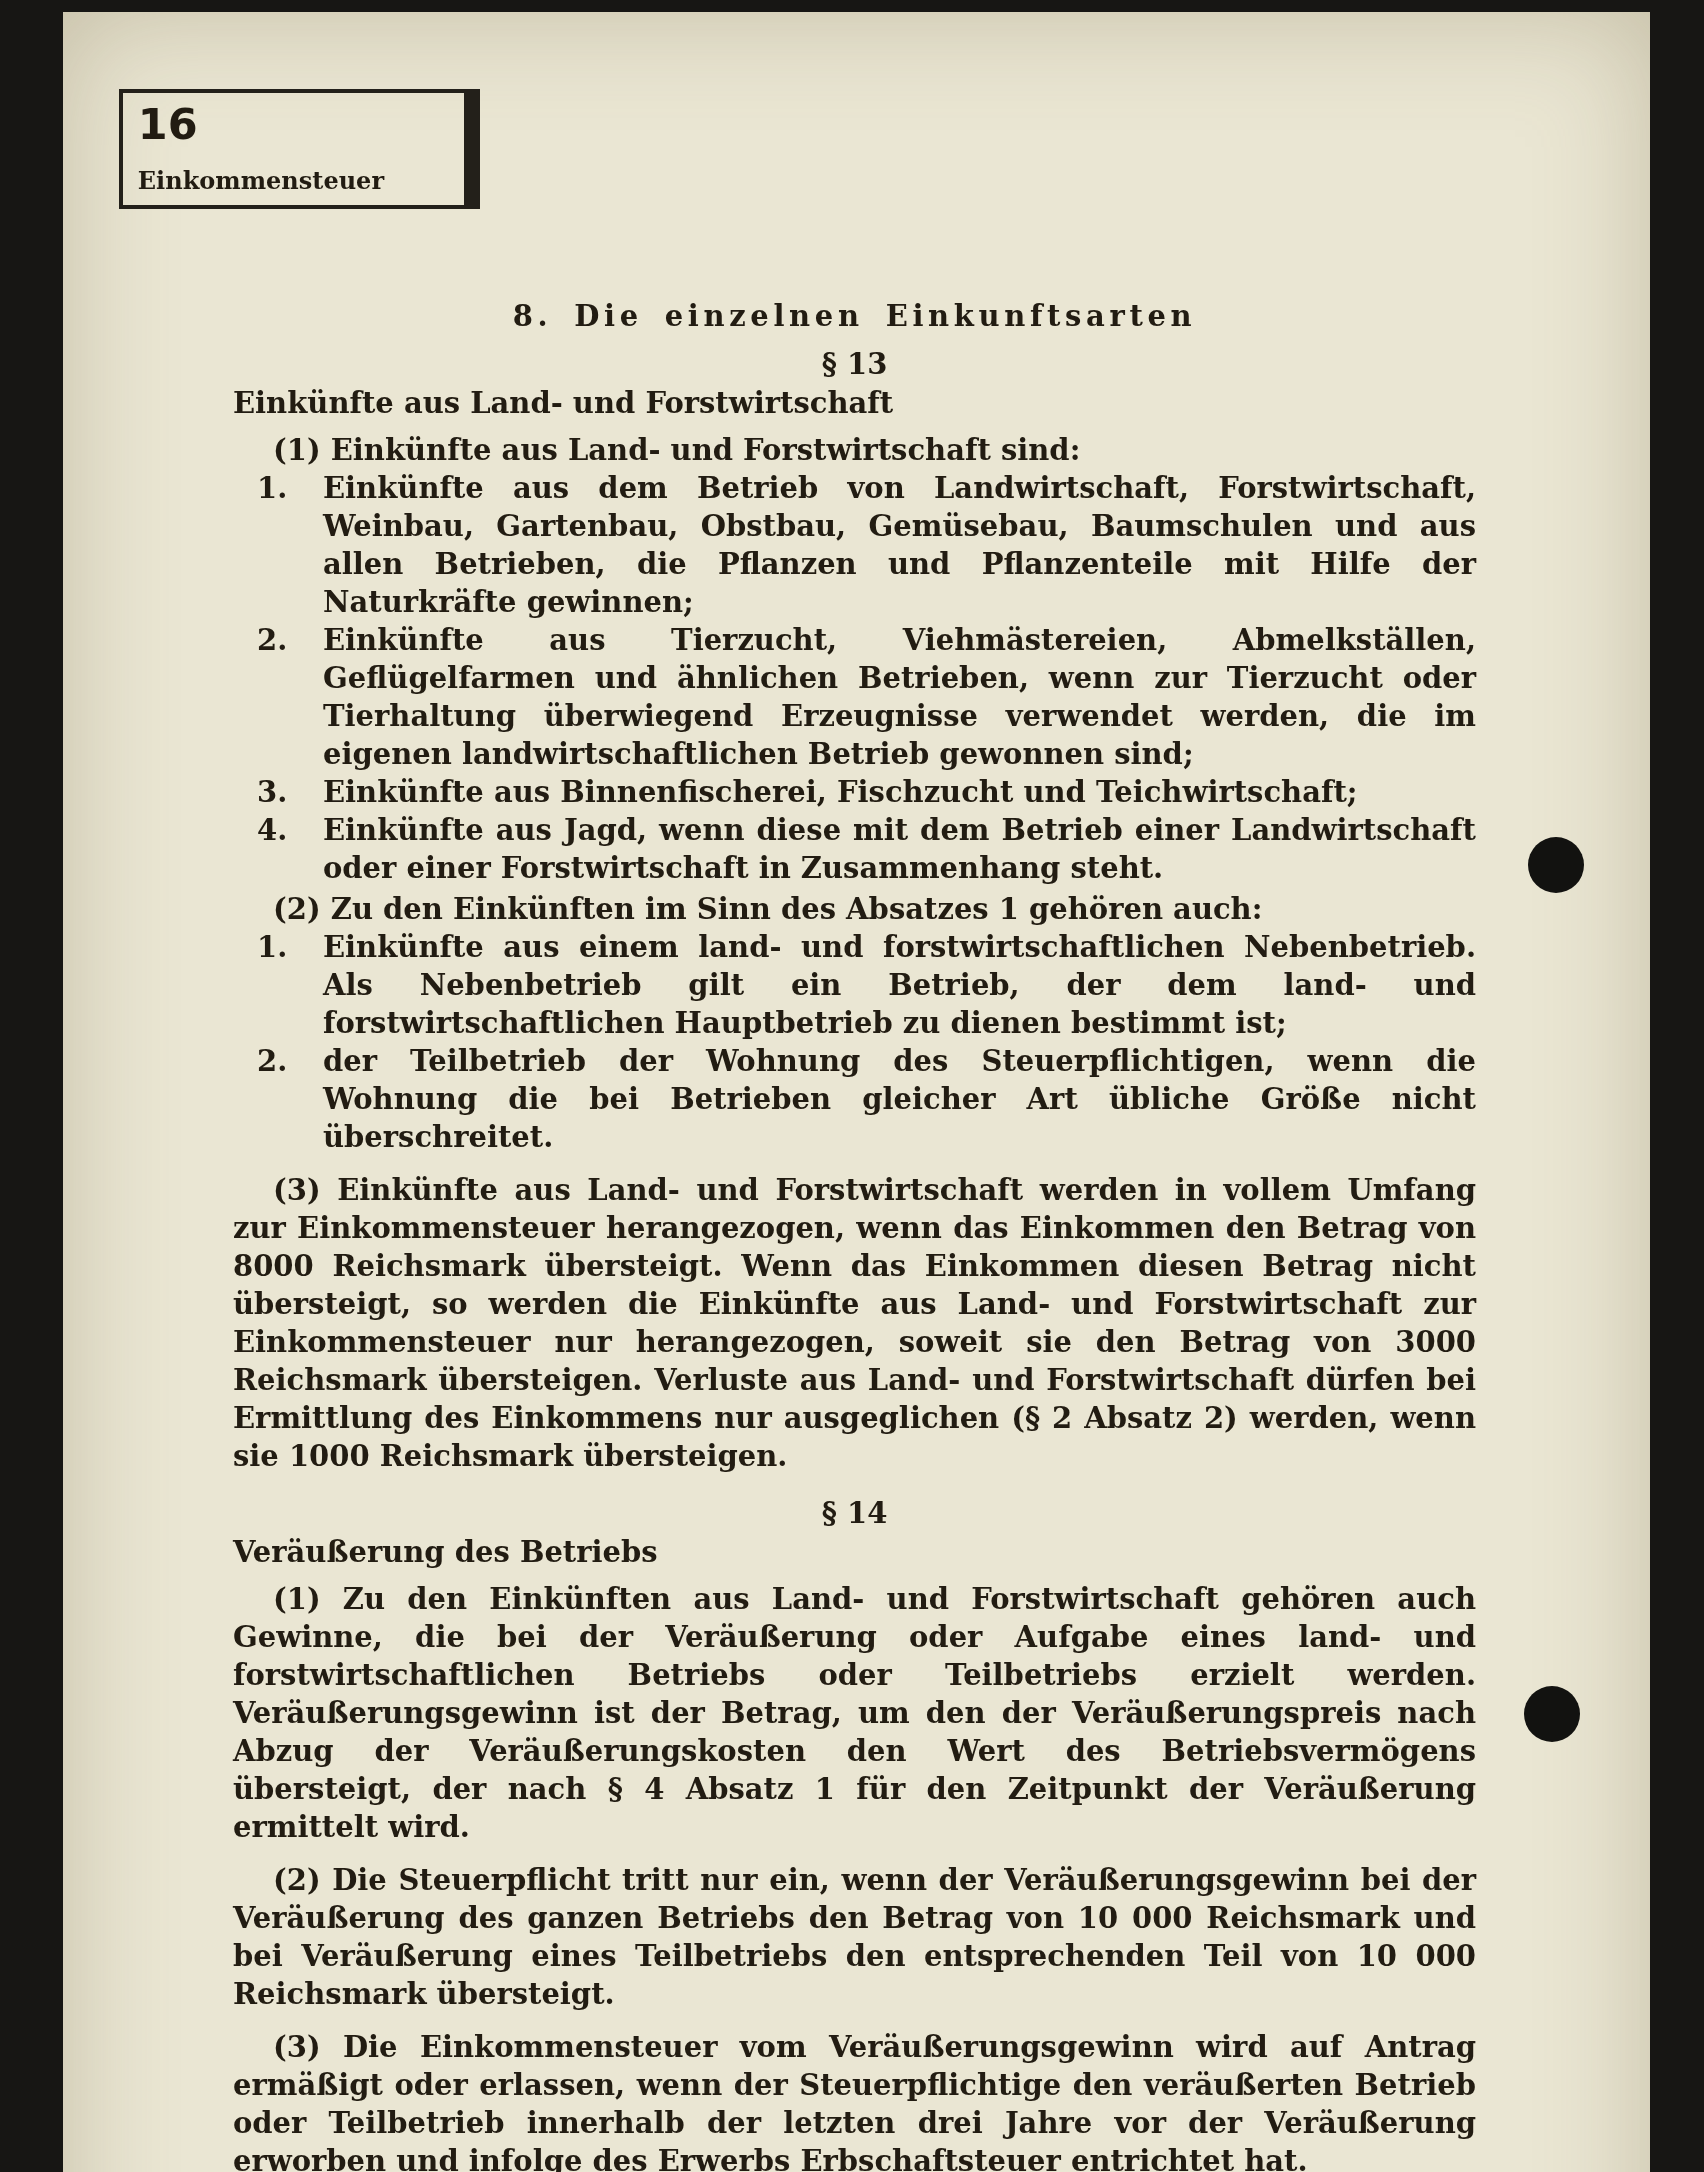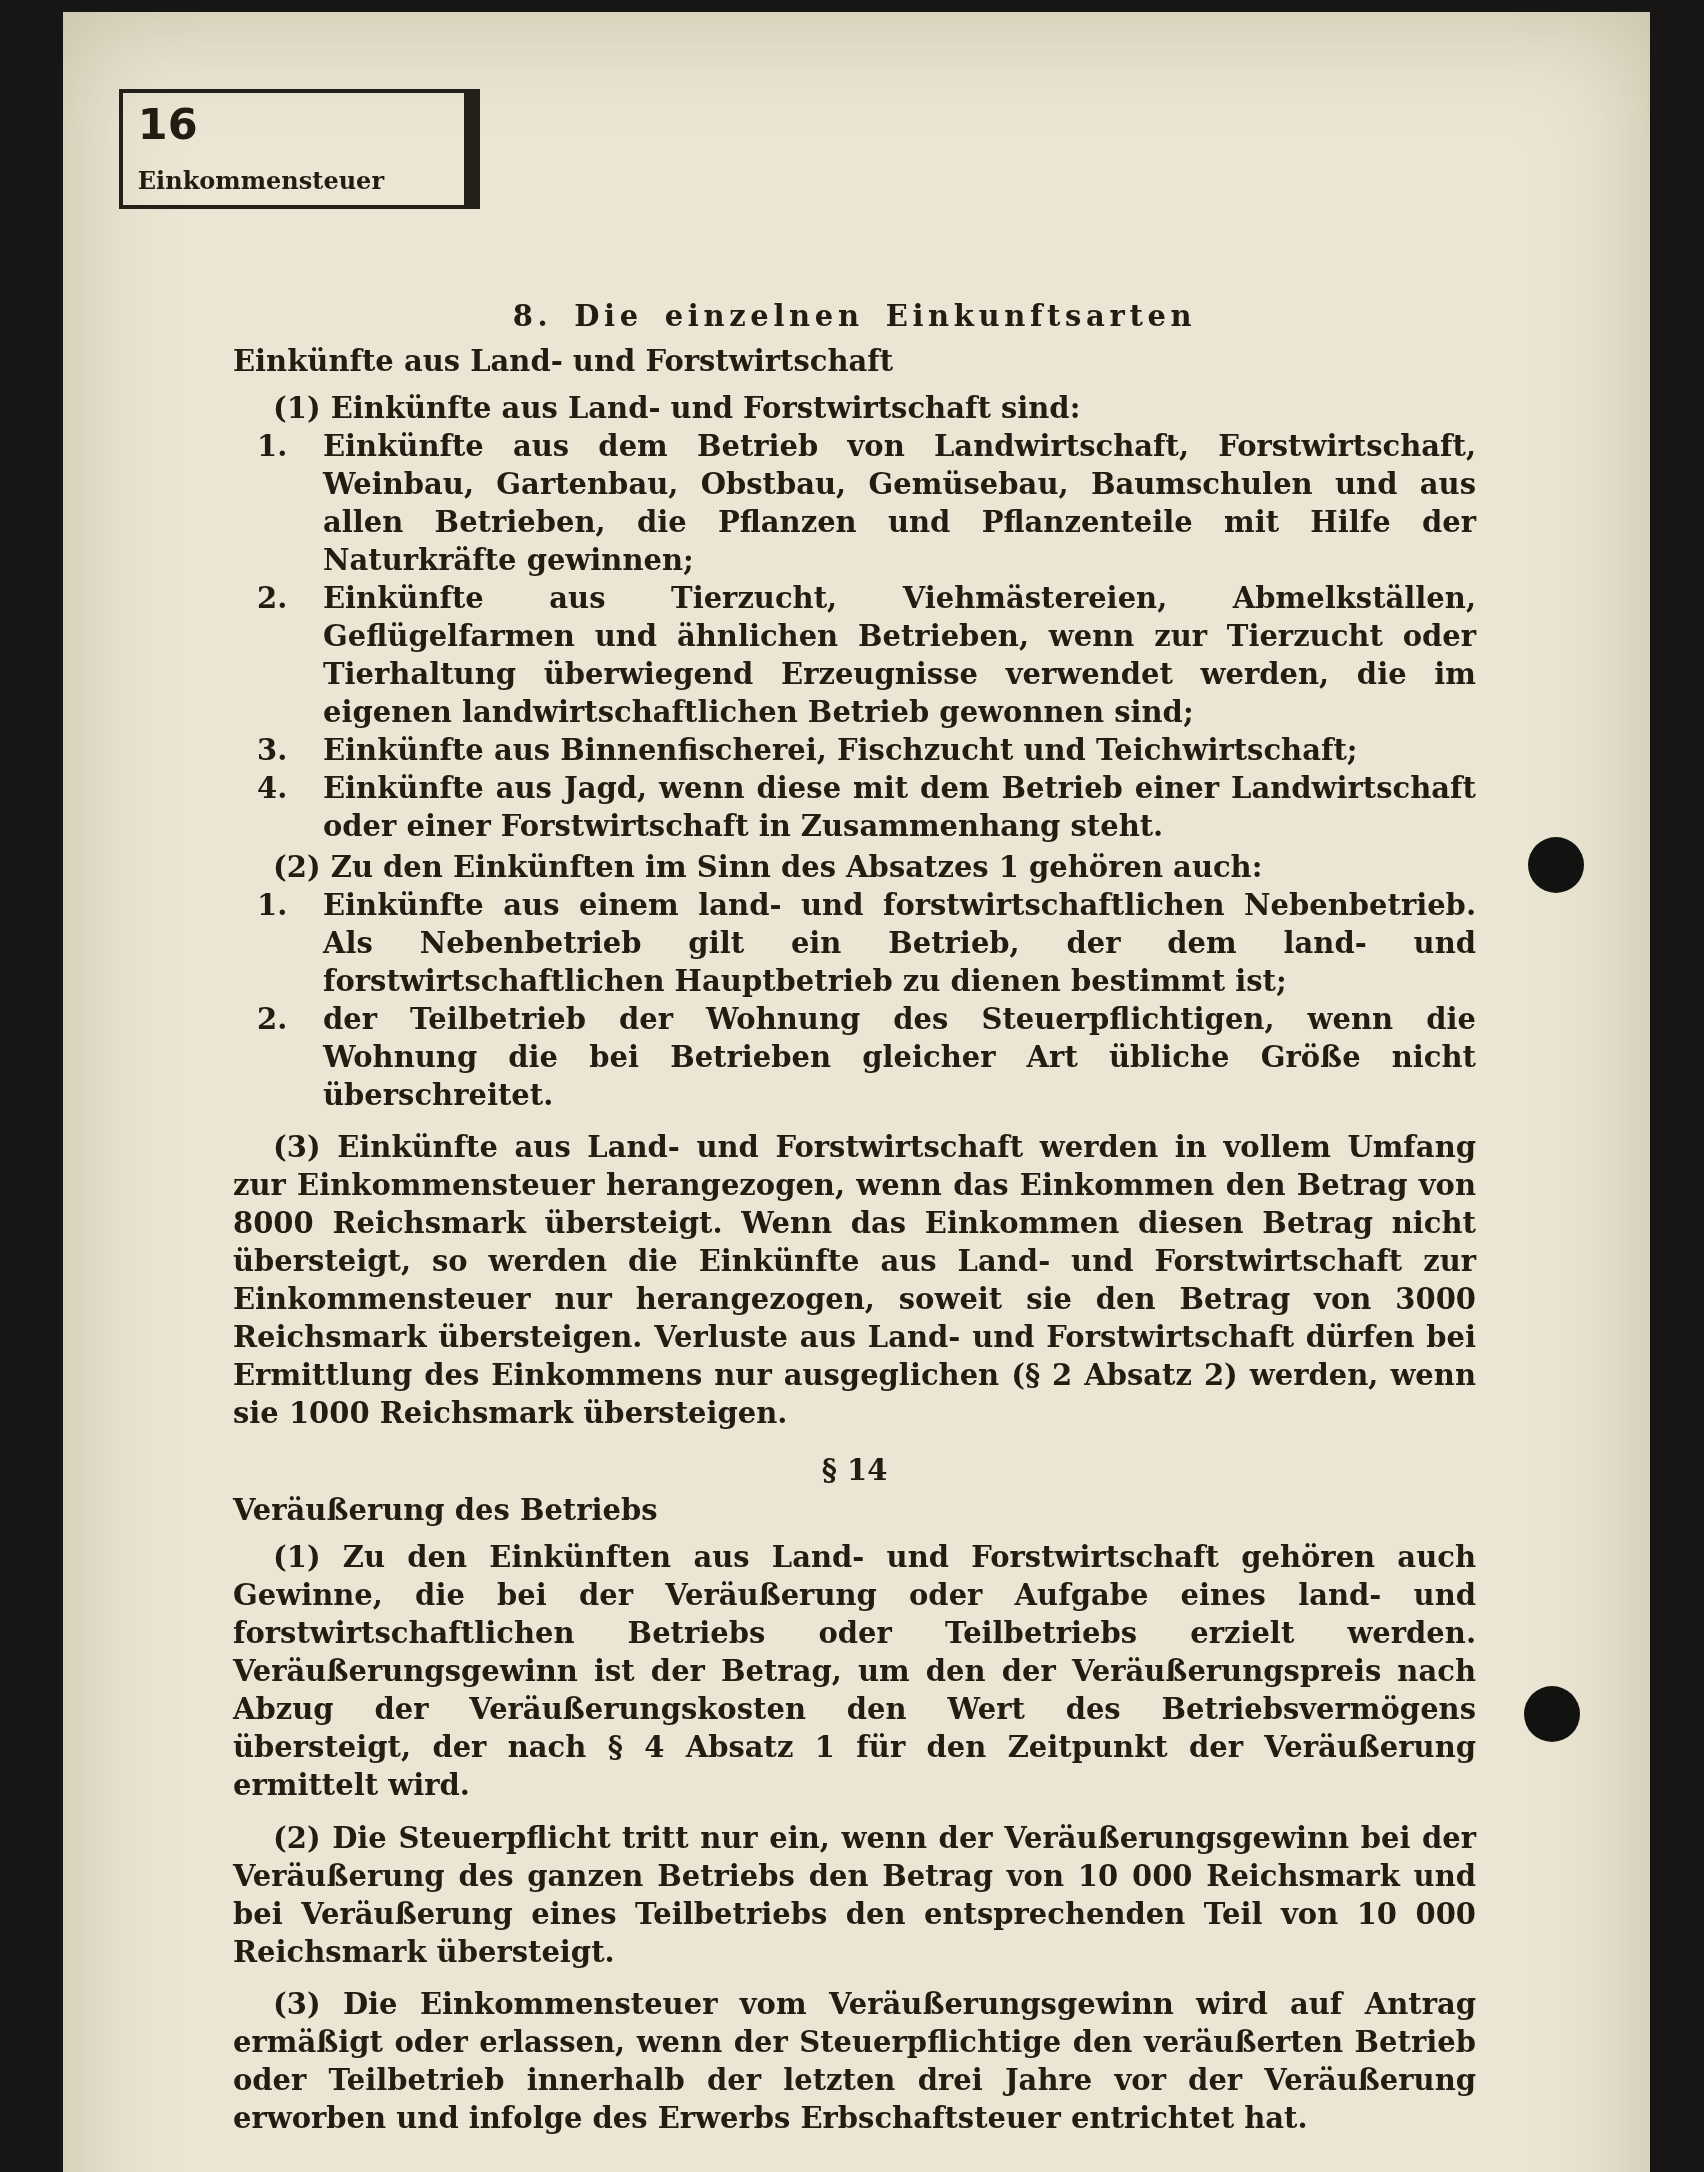--- a/index.html
+++ b/index.html
@@ -84,20 +84,21 @@
     <div class="badge-label">Einkommensteuer</div>
   </div>
 
   <div class="punch top"></div>
   <div class="punch bottom"></div>
 
   <div class="content">
 
     <div class="heading">8. Die einzelnen Einkunftsarten</div>
 
+    <div class="para-mark">§ 13</div>
     <div class="sec-title">Einkünfte aus Land- und Forstwirtschaft</div>
 
     <p class="intro">(1) Einkünfte aus Land- und Forstwirtschaft sind:</p>
 
     <div class="law-list">
       <div class="law-item">
         <span class="law-num">1.</span>
         <span>Einkünfte aus dem Betrieb von Landwirtschaft, Forstwirtschaft, Weinbau, Gartenbau, Obstbau, Gemüsebau, Baumschulen und aus allen Betrieben, die Pflanzen und Pflanzenteile mit Hilfe der Naturkräfte gewinnen;</span>
       </div>
       <div class="law-item">

